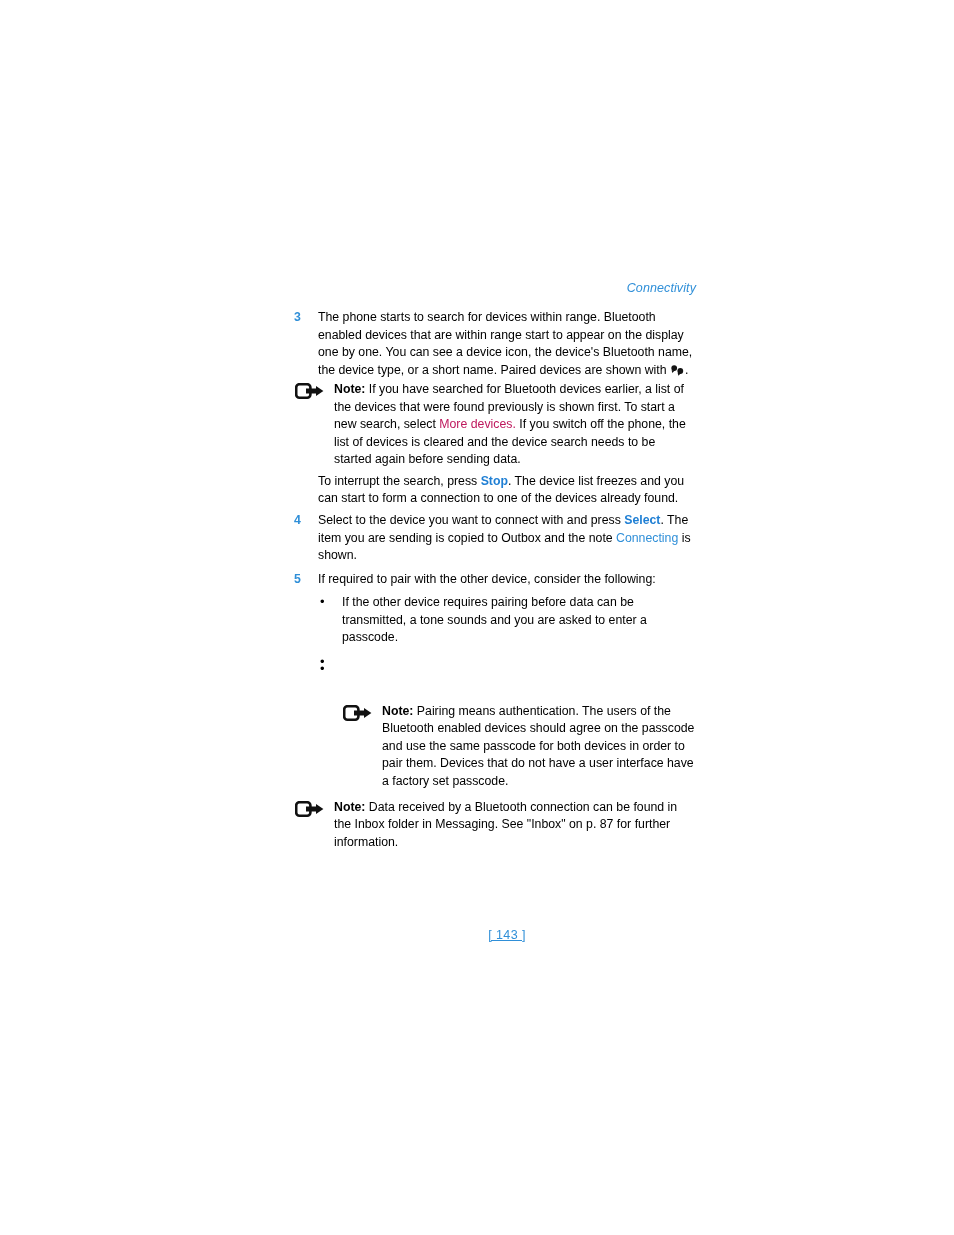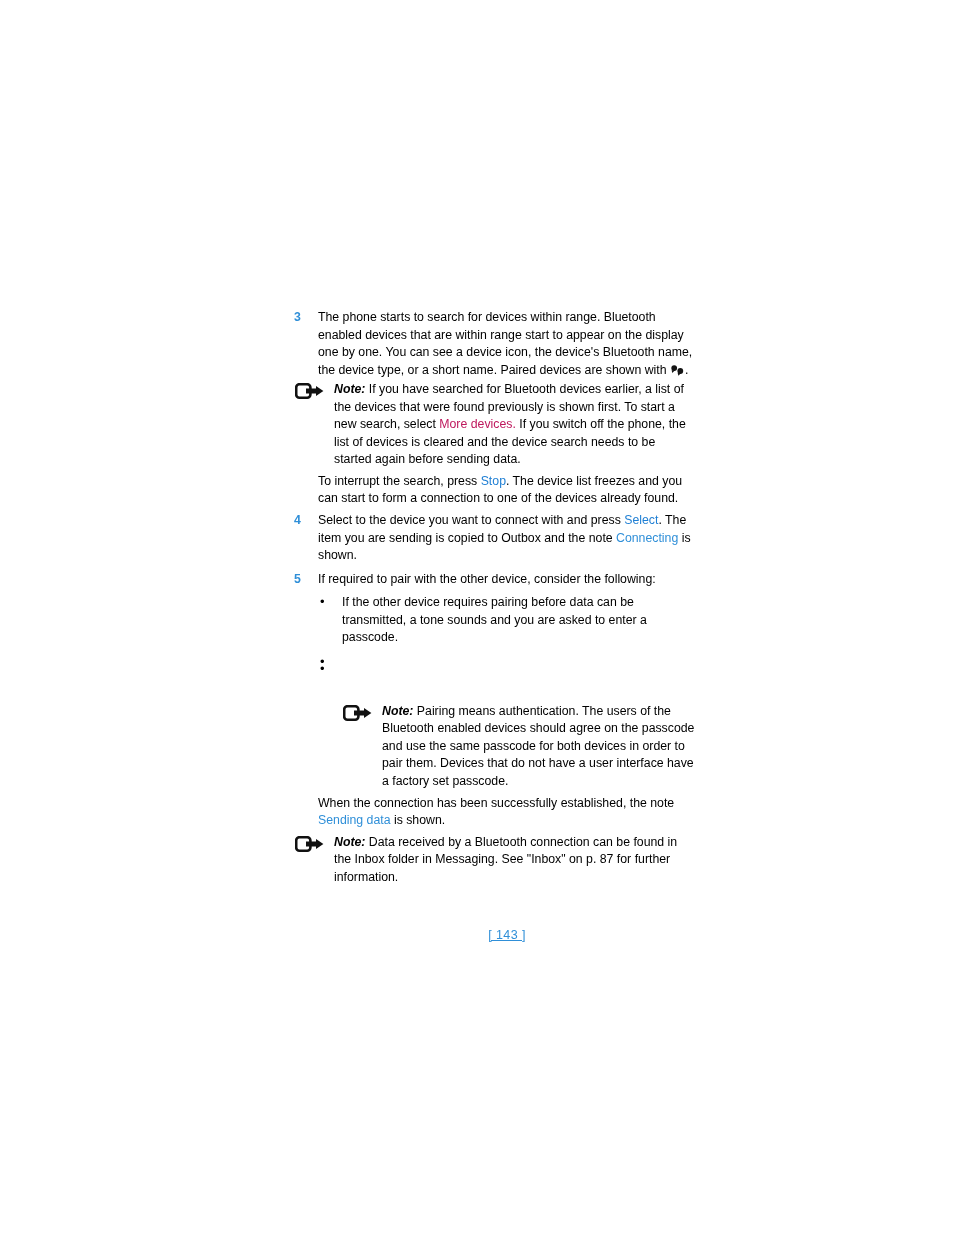--- a/index.html
+++ b/index.html
@@ -101,36 +101,35 @@
   }
   .note-icon {
     position: absolute;
     left: 1px;
     top: 2px;
     width: 30px;
     height: 17px;
   }
   .note-label {
     font-weight: bold;
-    font-style: italic;
   }
 
   
   .sp2  { height: 2px; }
   .sp4  { height: 4px; }
   .sp6  { height: 6px; }
   .sp7  { height: 7px; }
 
   
   .lnk {
     color: #be185d;
   }
   .lnk-b {
     color: #1f7fd4;
-    font-weight: normal;
+    font-weight: bold;
   }
   .lnk-i {
     color: #2f8fd8;
   }
 
   
   .paired-icon {
     display: inline-block;
     width: 15px;
     height: 12px;
@@ -149,20 +148,21 @@
     font-size: 12.5px;
     letter-spacing: 0.4px;
     text-decoration: underline;
   }
 </style>
 </head>
 <body>
 
 <div class="page">
 
+  <div class="running-head">Connectivity</div>
 
   <div class="content">
 
     <div class="step">
       <span class="step-num">3</span>
       <span class="step-body"><span>The phone starts to search for devices within range. Bluetooth enabled devices that are within range start to appear on the display one by one. You can see a device icon, the device's Bluetooth name, the device type, or a short name. Paired devices are shown with</span>
         <span class="paired-icon">
           <svg width="15" height="12" viewBox="0 0 15 12" aria-hidden="true">
             <circle cx="4.2" cy="4.1" r="2.9" fill="#141414"></circle>
             <path d="M1.6 6.2 L5.0 6.2 L2.3 9.0 Z" fill="#141414"></path>
@@ -231,21 +231,20 @@
             <rect x="1.2" y="1.2" width="14.2" height="13.6" rx="3.2" ry="3.2" fill="none" stroke="#111111" stroke-width="2.6"></rect>
             <path d="M11.0 5.6 L21.0 5.6 L21.0 2.9 L28.4 8.0 L21.0 13.1 L21.0 10.4 L11.0 10.4 Z" fill="#111111"></path>
           </svg>
         </span>
         <span class="note-label">Note:</span><span> Pairing means authentication. The users of the Bluetooth enabled devices should agree on the passcode and use the same passcode for both devices in order to pair them. Devices that do not have a user interface have a factory set passcode. </span>
       </div>
     </div>
 
     <div class="sp4"></div>
 
-    <div class="para"><span>When the connection has been successfully established, the note </span><span class="lnk-i">Sending data</span><span> is shown.</span></div>
 
     <div class="sp4"></div>
 
     <div class="note">
       <span class="note-icon">
         <svg width="30" height="17" viewBox="0 0 30 17" aria-hidden="true">
           <rect x="1.2" y="1.2" width="14.2" height="13.6" rx="3.2" ry="3.2" fill="none" stroke="#111111" stroke-width="2.6"></rect>
           <path d="M11.0 5.6 L21.0 5.6 L21.0 2.9 L28.4 8.0 L21.0 13.1 L21.0 10.4 L11.0 10.4 Z" fill="#111111"></path>
         </svg>
       </span>

